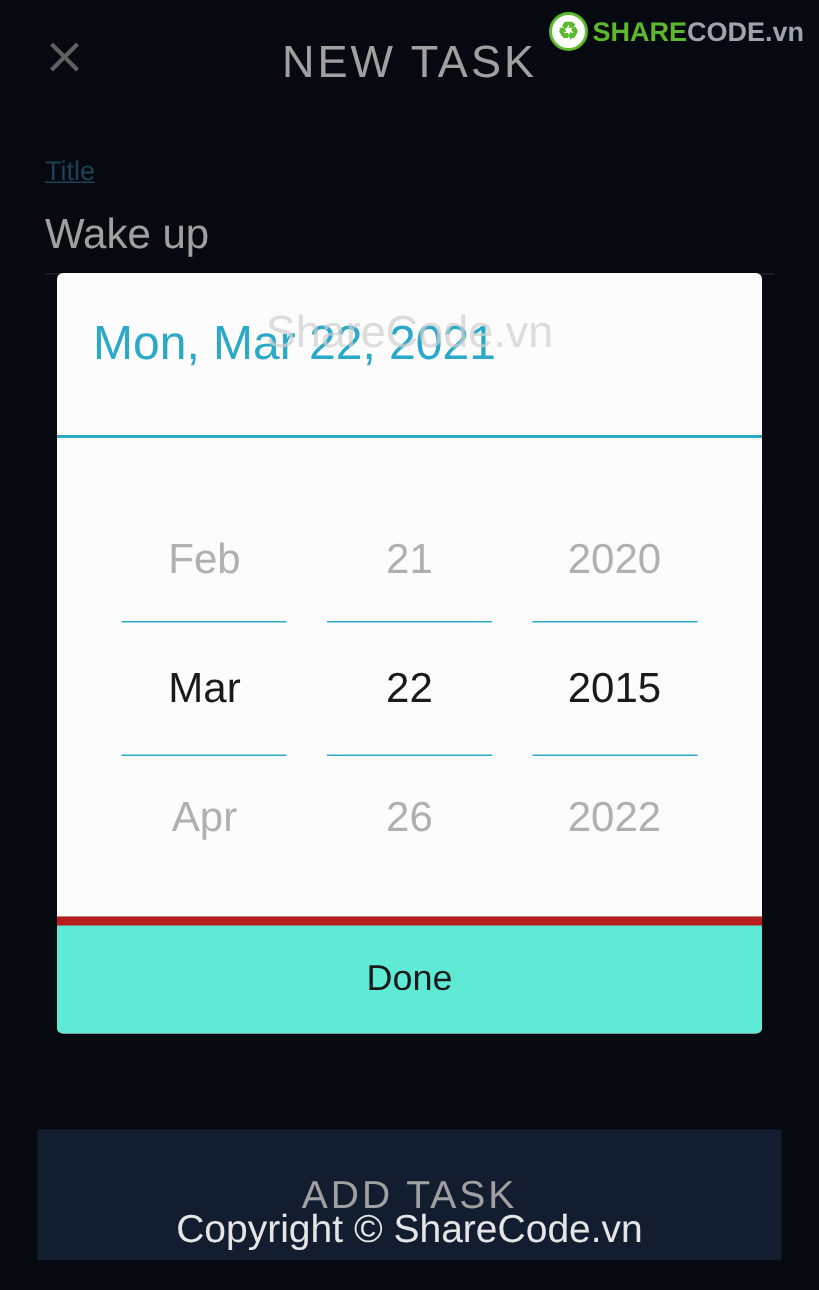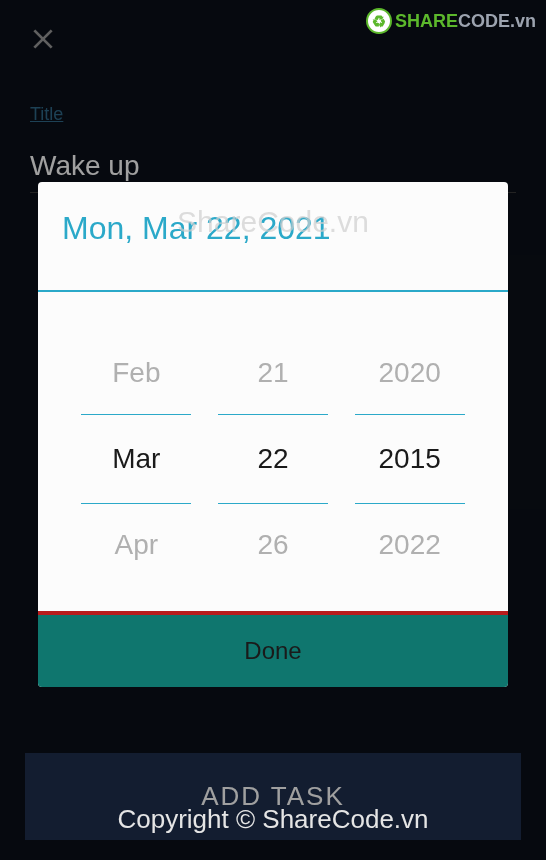--- a/index.html
+++ b/index.html
@@ -34,21 +34,21 @@
       font-weight: 400;
       letter-spacing: 2px;
       margin-left: -30px;
     }
     .form-area {
       padding: 20px 30px;
     }
     .label {
       color: #2a5d7a;
       font-size: 18px;
-      margin-bottom: 20px;
+      margin-bottom: 10px;
       text-decoration: underline;
     }
     .input-field {
       width: 100%;
       background: transparent;
       border: none;
       border-bottom: 1px solid #333;
       color: #e5e5e5;
       font-size: 28px;
       padding: 5px 0 10px 0;
@@ -102,22 +102,22 @@
       color: #b0b0b0;
     }
     .picker-item.selected {
       color: #1a1a1a;
       border-top: 1px solid #2ba9c9;
       border-bottom: 1px solid #2ba9c9;
       padding: 28px 0;
       margin: 10px 0;
     }
     .dialog-footer {
-      border-top: 4px solid #b91c1c;
-      background: #0f766e;
+      border-top: 6px solid #b91c1c;
+      background: #5eead4;
       padding: 22px;
       text-align: center;
     }
     .done-btn {
       background: none;
       border: none;
       font-size: 24px;
       color: #1a1a1a;
       cursor: pointer;
       font-weight: 400;
@@ -191,20 +191,21 @@
 </head>
 <body>
 
 <div class="header">
   <div class="close-icon">
     <svg width="26" height="26" viewBox="0 0 24 24" fill="none" stroke="#8a8a8a" stroke-width="2.5">
       <line x1="4" y1="4" x2="20" y2="20"></line>
       <line x1="20" y1="4" x2="4" y2="20"></line>
     </svg>
   </div>
+  <div class="header-title">NEW TASK</div>
 </div>
 
 <div class="form-area">
   <div class="label">Title</div>
   <input class="input-field" value="Wake up" style="">
 </div>
 
 <button class="add-task-btn">ADD TASK</button>
 
 <div class="overlay">

